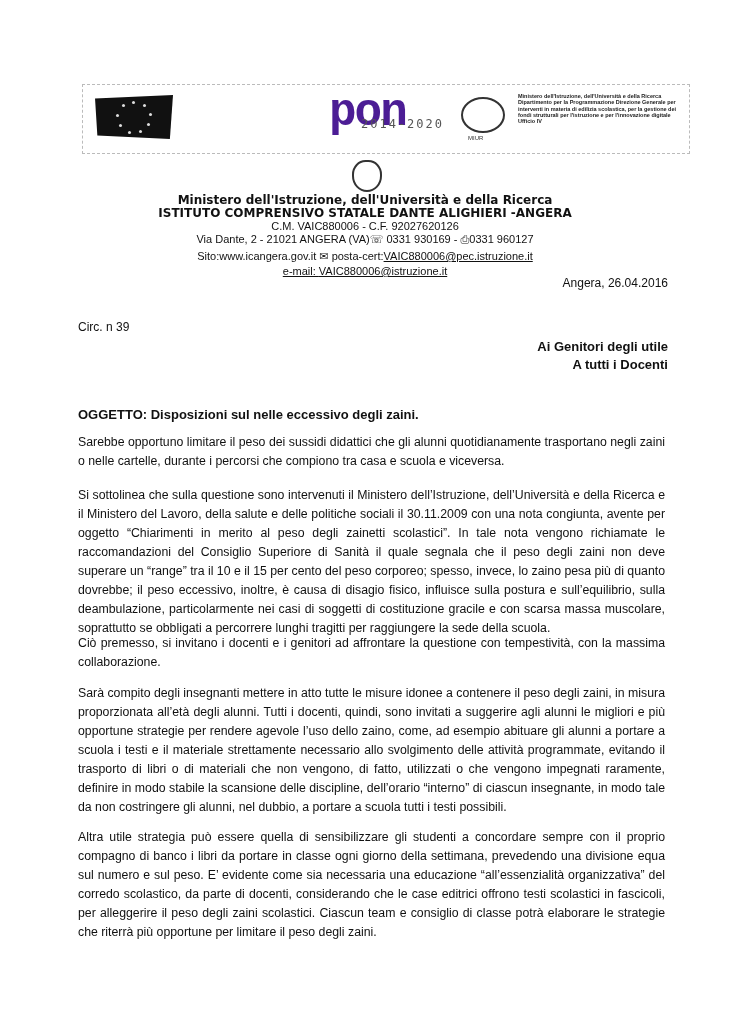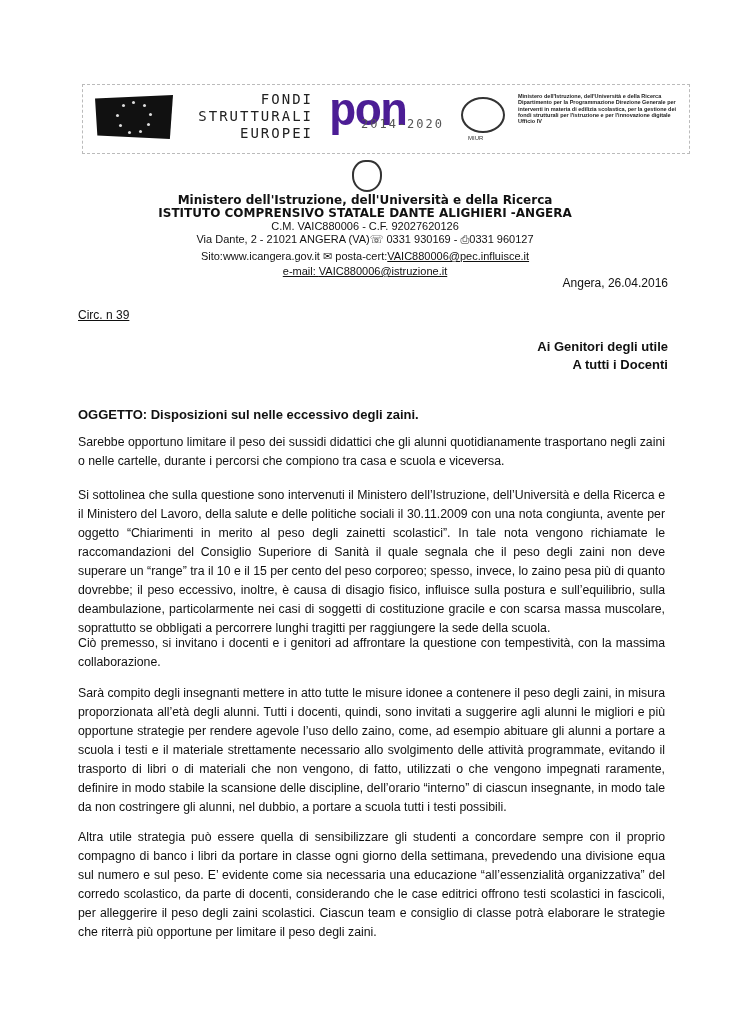--- a/index.html
+++ b/index.html
@@ -11,62 +11,57 @@
   .pon{position:absolute;left:246px;top:6px;width:120px;height:44px;font-family:Liberation Mono, monospace;font-weight:bold;font-size:46px;line-height:44px;color:#4c1d95;letter-spacing:-2px;}
   .pon-years{position:absolute;left:278px;top:32px;font-size:12px;color:#555;letter-spacing:2px;font-family:"DejaVu Sans Mono",monospace;}
   .miur-emblem{position:absolute;left:378px;top:12px;width:40px;height:32px;border:2px solid #333;border-radius:50%;}
   .miur-label{position:absolute;left:385px;top:50px;font-size:6px;color:#333;}
   .miur-text{position:absolute;left:435px;top:8px;width:170px;font-size:5.5px;line-height:6.3px;color:#222;font-weight:bold;}
   .emblem{position:absolute;left:352px;top:160px;width:26px;height:28px;border:2px solid #333;border-radius:45% 45% 50% 50%;}
   .head{position:absolute;left:0;width:730px;text-align:center;font-size:11px;line-height:13px;}
   .head.b{font-weight:bold;font-family:"DejaVu Sans",sans-serif;font-size:12px;}
   .u{text-decoration:underline;}
   .date{position:absolute;right:62px;top:276px;font-size:12px;margin-left:18px;}
-  .circ{position:absolute;left:78px;top:308px;font-size:12px;text-decoration:underline;}
+  .circ{position:absolute;left:78px;top:320px;font-size:12px;}
   .recip{position:absolute;right:62px;top:338px;text-align:right;font-weight:bold;font-size:13px;line-height:18px;}
   .subject{position:absolute;left:78px;top:407px;font-weight:bold;font-size:13px;}
   .para{position:absolute;left:78px;width:587px;font-size:12.3px;line-height:19px;text-align:justify;}
 </style>
 </head>
 <body>
 
 <div class="banner">
   <div class="flag">
     <span style="left:37px;top:6px"></span>
       <span style="left:48px;top:9px"></span>
       <span style="left:54px;top:18px"></span>
     <span style="left:52px;top:28px"></span>
       <span style="left:44px;top:35px"></span>
       <span style="left:33px;top:36px"></span>
     <span style="left:24px;top:29px"></span>
       <span style="left:21px;top:19px"></span>
       <span style="left:27px;top:9px"></span>
   </div>
-  <div class="fondi">
-    <div>FONDI</div>
-    <div>STRUTTURALI</div>
-    <div>EUROPEI</div>
-  </div>
   <div class="pon">pon</div>
   <div class="pon-years">2014-2020</div>
   <div class="miur-emblem"></div>
   <div class="miur-label">MIUR</div>
   <div class="miur-text">Ministero dell'Istruzione, dell'Università e della Ricerca Dipartimento per la Programmazione Direzione Generale per interventi in materia di edilizia scolastica, per la gestione dei fondi strutturali per l'istruzione e per l'innovazione digitale Ufficio IV</div>
 </div>
 
 <div class="emblem"></div>
 
 <div class="head b" style="top:194px">Ministero dell'Istruzione, dell'Università e della Ricerca</div>
 <div class="head b" style="top:207px">ISTITUTO COMPRENSIVO STATALE DANTE ALIGHIERI -ANGERA</div>
 <div class="head" style="top:220px">C.M. VAIC880006 - C.F. 92027620126</div>
 <div class="head" style="top:233px">Via Dante, 2 - 21021 ANGERA (VA)☏ 0331 930169 - ⎙0331 960127</div>
 <div class="head" style="top:250px">
   <span>Sito:www.icangera.gov.it</span>
   <span> ✉ </span>
-  <span>posta-cert:</span><span class="u">VAIC880006@pec.influisce.it</span>
+  <span>posta-cert:</span><span class="u">VAIC880006@pec.istruzione.it</span>
 </div>
 <div class="head" style="top:265px">
   <span class="u">e-mail: </span><span class="u">VAIC880006@istruzione.it</span>
 </div>
 
 <div class="date">Angera, 26.04.2016</div>
 <div class="circ">Circ. n 39</div>
 <div class="recip">
   <div>Ai Genitori degli utile</div>
   <div>A tutti i Docenti</div>

